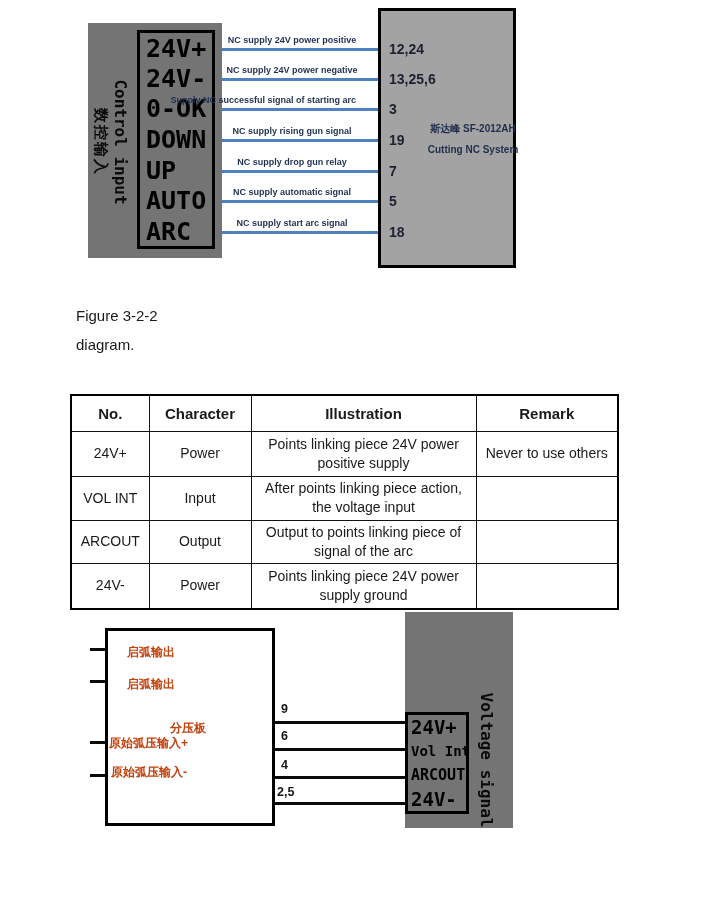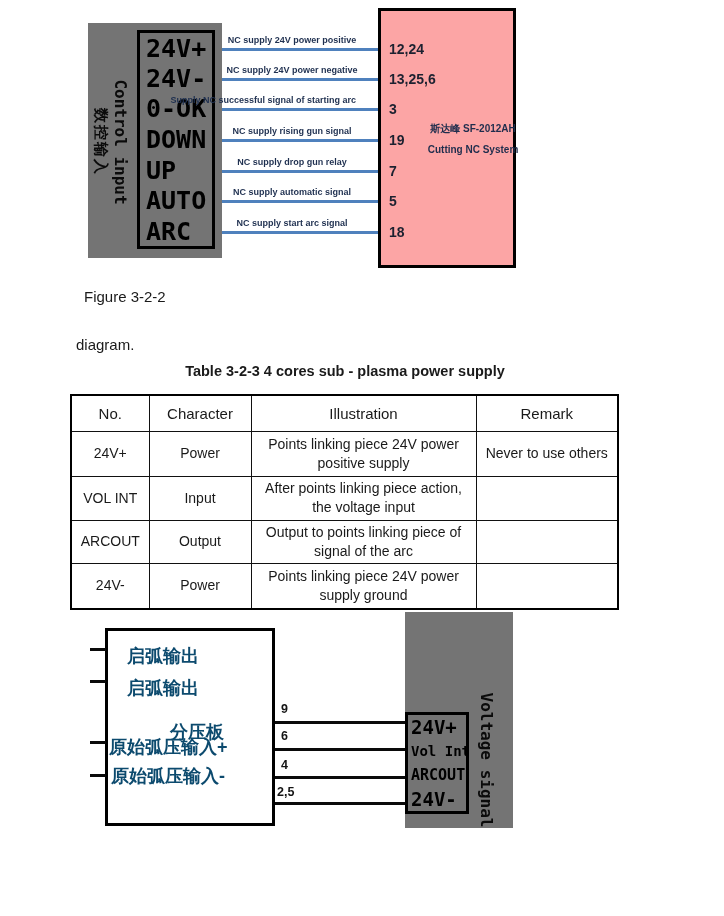--- a/index.html
+++ b/index.html
@@ -15,41 +15,41 @@
           font-family:"DejaVu Sans Mono", monospace; font-weight:700;
           font-size:25px; color:#000; white-space:nowrap; }
   .rotwrap { display:flex; flex-direction:column; align-items:center; justify-content:center;
              transform:rotate(90deg); }
   .rot-en { font-family:"DejaVu Sans Mono", monospace; font-weight:700; font-size:16px; color:#0b0b0b; line-height:20px;}
   .rot-cn { font-weight:700; font-size:15px; color:#0b0b0b; line-height:18px; letter-spacing:2px;}
   .wire { position:absolute; height:3px; background:#4f81bd; }
   .wl { position:absolute; left:222px; width:140px; height:14px; line-height:14px;
         text-align:center; font-size:9px; font-weight:700; color:#1f3050; white-space:nowrap; }
   .wl.long { left:auto; right:368px; width:auto; text-align:left; }
-  .ncbox { border:3px solid #000; background:#fca5a5; }
+  .ncbox { border:3px solid #000; background:#a3a3a3; }
   .pin { position:absolute; left:8px; height:16px; line-height:16px;
          font-size:14px; font-weight:700; color:#1c2130; white-space:nowrap; }
   .prod { position:absolute; left:45px; width:94px; text-align:center;
           font-size:10px; font-weight:700; color:#1f2d4d; white-space:nowrap; }
 
   
   .figlabel { font-size:15px; }
   .parline { width:548px; font-size:15px; }
   .just { text-align:justify; text-align-last:justify; }
   .tabletitle { width:550px; text-align:center; font-weight:700; font-size:14.5px; }
 
   
   table.dt { border-collapse:collapse; border:2px solid #000; table-layout:fixed; width:547px; }
   table.dt td, table.dt th { border:1px solid #111; text-align:center; vertical-align:middle;
         font-size:14px; line-height:19px; padding:2px 6px; overflow:hidden; }
-  table.dt th { font-size:15px; font-weight:400; }
+  table.dt th { font-size:15px; font-weight:700; }
 
   
   .whitebox { border:3px solid #000; background:#fff; }
-  .cnlabel { position:absolute; font-size:18px; font-weight:700; color:#0c4a6e; white-space:nowrap; }
+  .cnlabel { position:absolute; font-size:12px; font-weight:700; color:#c2410c; white-space:nowrap; }
   .bwire { position:absolute; height:3px; background:#0a0a0a; }
   .bnum { position:absolute; font-size:12.5px; font-weight:700; color:#151515; }
   .innerbox { border:3px solid #000; }
   .irow { position:absolute; left:3px; font-family:"DejaVu Sans Mono", monospace;
           font-weight:700; color:#000; white-space:nowrap; line-height:24px; height:24px; }
   .vsig { font-family:"DejaVu Sans Mono", monospace; font-weight:700; font-size:16px;
           color:#0b0b0b; text-align:center; transform:rotate(90deg); }
 
   .note { font-size:15px; width:580px; }
 </style>
@@ -99,24 +99,23 @@
       <span class="pin" style="top:90px">3</span>
       <span class="pin" style="top:121px">19</span>
       <span class="pin" style="top:152px">7</span>
       <span class="pin" style="top:182px">5</span>
       <span class="pin" style="top:213px">18</span>
       <div class="prod" style="top:111px">斯达峰 SF-2012AH</div>
       <div class="prod" style="top:133px">Cutting NC System</div>
     </div>
   </div>
 
-  <div class="abs figlabel" style="left:76px;top:288px;margin-left:8px;">Figure 3-2-2</div>
+  <div class="abs figlabel" style="left:76px;top:307px;">Figure 3-2-2</div>
   <div class="abs parline" style="left:76px;top:336px;">diagram.</div>
 
-  <div class="abs tabletitle" style="left:70px;top:363px;">Table 3-2-3 4 cores sub - plasma power supply</div>
 
   <table class="dt abs" style="left:70px;top:394px;">
     <colgroup>
         <col style="width:78px">
         <col style="width:102px">
         <col style="width:225px">
         <col style="width:142px">
       </colgroup>
     <tbody>
         <tr style="height:36px;">

